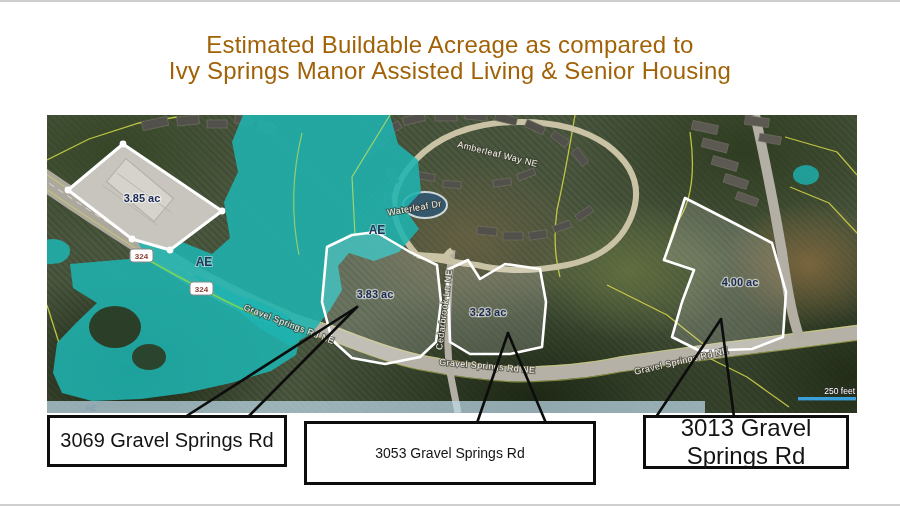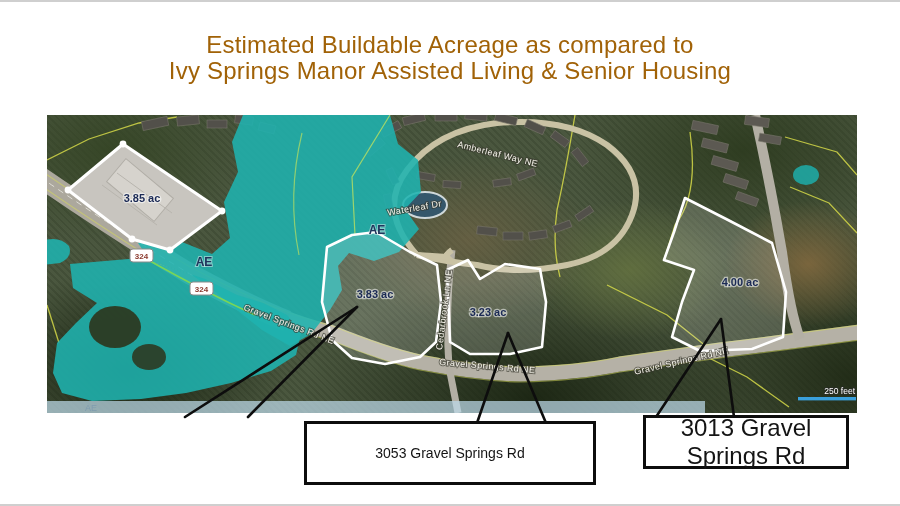--- a/index.html
+++ b/index.html
@@ -191,20 +191,23 @@
     <g stroke="#0d0d0d" stroke-width="2.6" stroke-linecap="round">
       <line x1="185" y1="415" x2="357" y2="305"></line>
       <line x1="248" y1="415" x2="357" y2="305"></line>
       <line x1="477" y1="421" x2="508" y2="331"></line>
       <line x1="546" y1="421" x2="508" y2="331"></line>
       <line x1="656" y1="415" x2="721" y2="317"></line>
       <line x1="734" y1="415" x2="721" y2="317"></line>
     </g>
   </svg>
 
+  <div class="callout b1">
+    <span>3069 Gravel Springs Rd</span>
+  </div>
   <div class="callout b2">
     <span>3053 Gravel Springs Rd</span>
   </div>
   <div class="callout b3">
     <span>3013 Gravel Springs Rd</span>
   </div>
 
 </div>
 
 </body></html>

